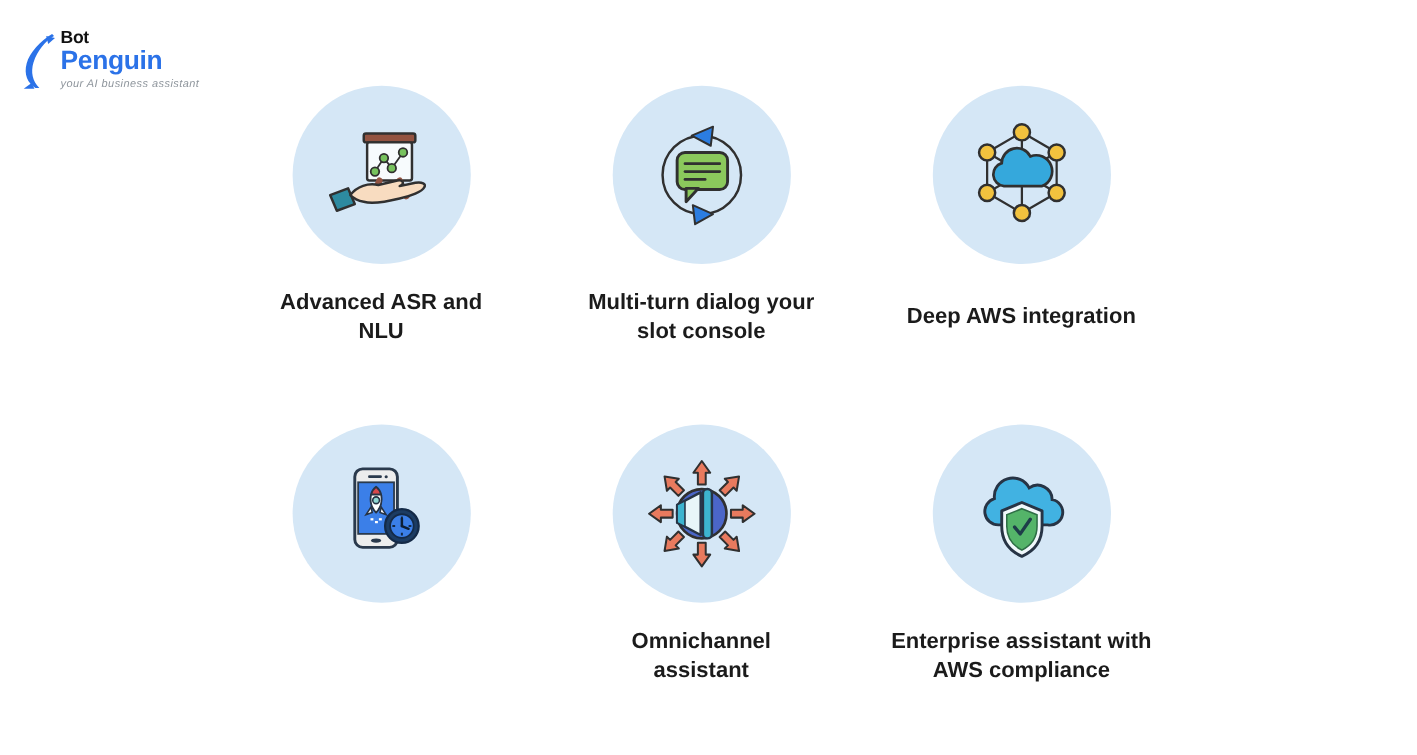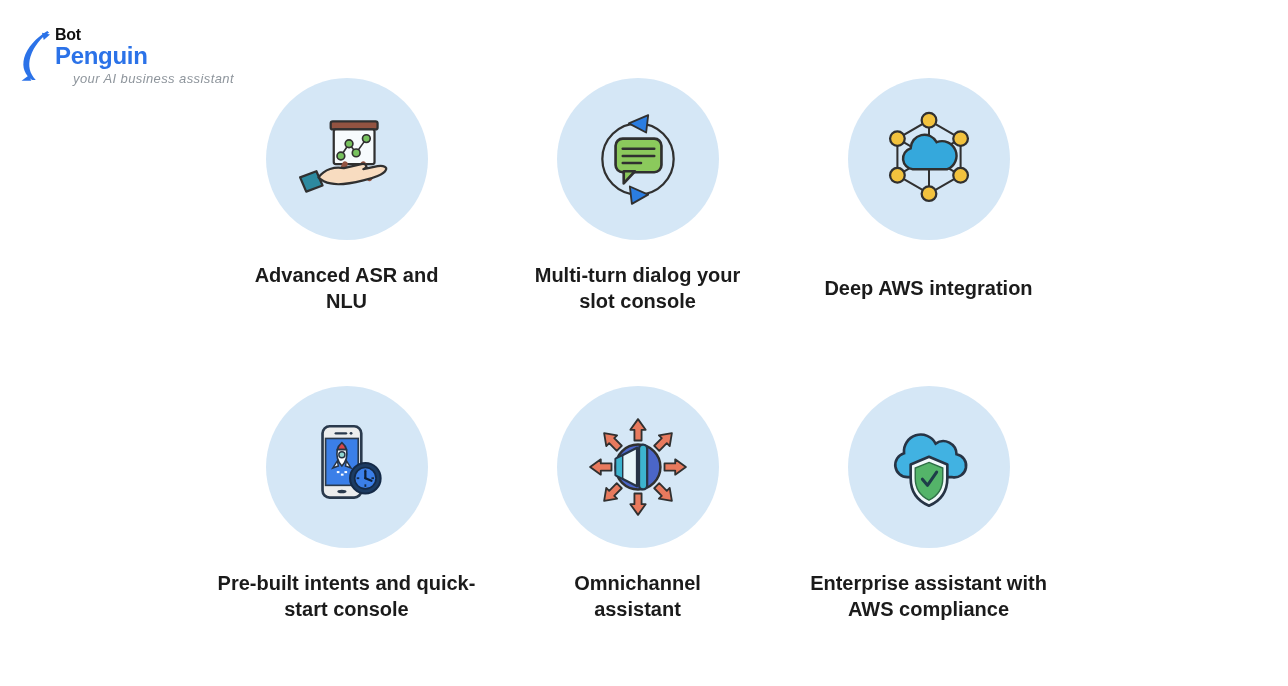--- a/index.html
+++ b/index.html
@@ -9,21 +9,21 @@
     background: var(--page-bg, #ffffff);
     font-family: "Liberation Sans", sans-serif;
     position: relative; overflow: hidden;
   }
 
   
   .logo { position: absolute; left: 18px; top: 24px; display: flex; align-items: flex-start; gap: 5px; }
   .penguin-svg { width: 32px; height: 52px; margin-top: 5px; }
   .logo-word1 { font-size: 16px; font-weight: 700; line-height: 21px; letter-spacing: -0.3px; color: var(--logo-word1, #111111); }
   .logo-word2 { font-size: 24px; font-weight: 800; line-height: 21px; letter-spacing: -0.3px; color: var(--brand-blue, #2b72e8); }
-  .logo-tagline { margin-top: 5px; font-size: 13px; font-style: italic; letter-spacing: 0.4px; color: var(--tagline-gray, #8e959c); margin-left: 18px; }
+  .logo-tagline { margin-top: 5px; font-size: 10px; font-style: italic; letter-spacing: 0.4px; color: var(--tagline-gray, #8e959c); }
 
   
   .features { position: absolute; left: 201px; top: 78px; display: grid; grid-template-columns: repeat(3, 291px); row-gap: 72px; }
   .feature { display: flex; flex-direction: column; align-items: center; }
   .icon-circle {
     width: 162px; height: 162px; border-radius: 50%;
     background: var(--feature-circle-bg, #d5e7f6);
     display: flex; align-items: center; justify-content: center;
   }
   .icon-circle svg { width: 106px; height: 106px; }
@@ -152,24 +152,20 @@
             <line x1="70" y1="69" x2="70" y2="71.5"></line>
           <line x1="61.5" y1="63" x2="64" y2="63"></line>
             <line x1="76" y1="63" x2="78.5" y2="63"></line>
         </g>
         <g stroke="#0d1f35" stroke-width="2.2" stroke-linecap="round">
           <line x1="70" y1="63" x2="70" y2="56.5"></line>
             <line x1="70" y1="63" x2="76" y2="65.5"></line>
         </g>
       </svg>
     </div>
-    <div class="feature-label">
-      <span class="line">Pre-built intents and quick-</span>
-      <span class="line">start console</span>
-    </div>
   </div>
 
   <div class="feature">
     <div class="icon-circle">
       <svg viewBox="0 0 104 104">
         <g fill="#e87a5e" stroke="#303030" stroke-width="1.8" stroke-linejoin="round">
           <path d="M52,5 L44.5,15.5 H48.5 V26 H55.5 V15.5 H59.5 Z"></path>
           <path d="M52,5 L44.5,15.5 H48.5 V26 H55.5 V15.5 H59.5 Z" transform="rotate(45 52 52)"></path>
           <path d="M52,5 L44.5,15.5 H48.5 V26 H55.5 V15.5 H59.5 Z" transform="rotate(90 52 52)"></path>
           <path d="M52,5 L44.5,15.5 H48.5 V26 H55.5 V15.5 H59.5 Z" transform="rotate(135 52 52)"></path>

